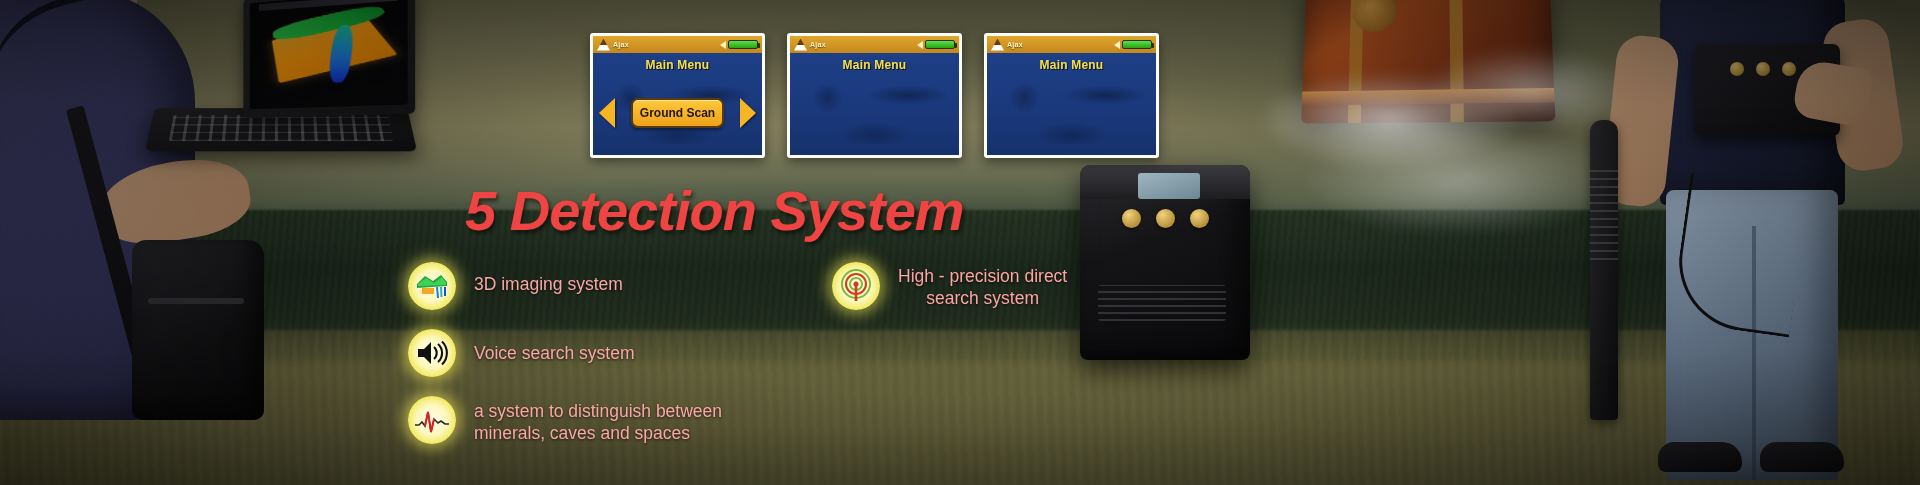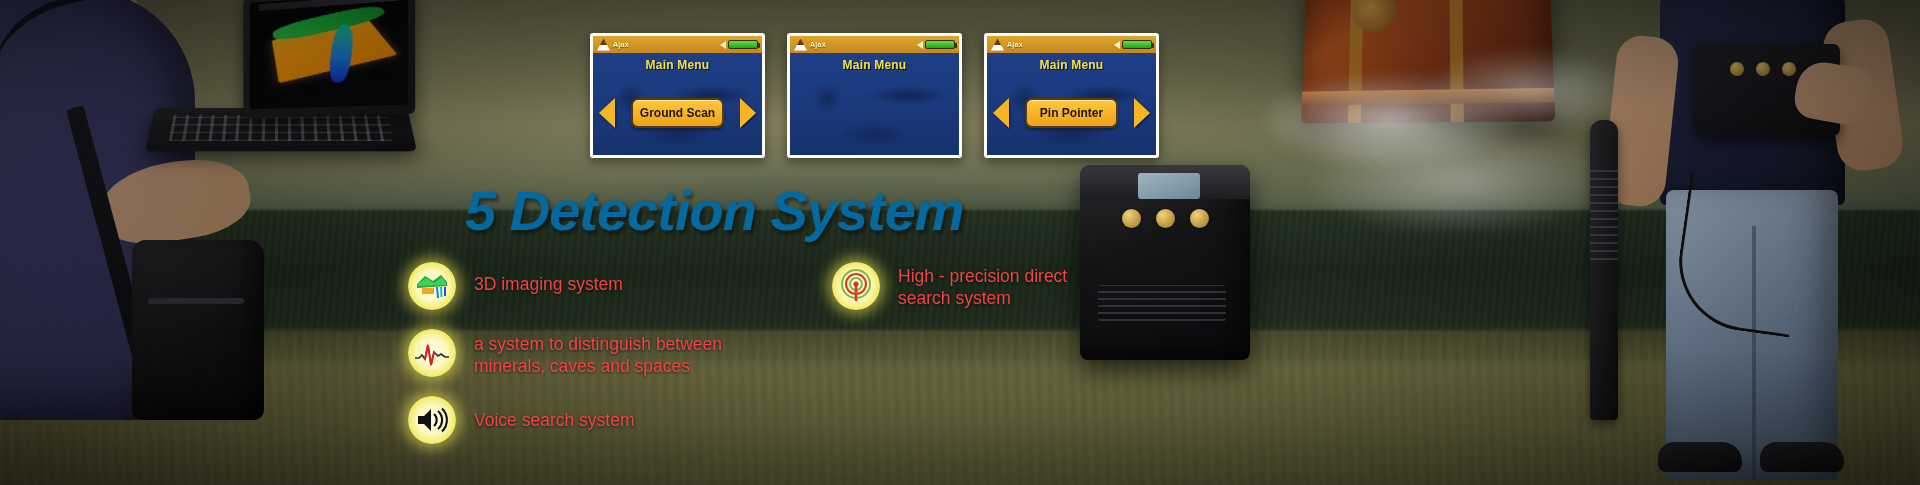--- a/index.html
+++ b/index.html
@@ -369,21 +369,21 @@
     display:flex; align-items:center; justify-content:center;
     font-size:12px; font-weight:bold; color:#24160a;
     box-shadow:inset 0 1px 0 rgba(255,255,255,.55), 0 2px 3px rgba(0,0,0,.4);
     white-space:nowrap;
   }
 
   
   #headline {
     position:absolute; left:465px; top:178px;
     font-size:56px; font-weight:bold; font-style:italic;
-    color:#0369a1;
+    color:#ef4444;
     letter-spacing:-1px;
     text-shadow:2px 3px 4px rgba(0,0,0,.55), 0 0 2px rgba(120,80,0,.5);
     white-space:nowrap;
   }
 
   
   .col { position:absolute; }
   #col-left  { left:408px; top:262px; width:400px; }
   #col-right { left:832px; top:262px; width:400px; }
 
@@ -395,28 +395,28 @@
     flex:0 0 auto;
     width:48px; height:48px; border-radius:50%;
     background:radial-gradient(circle at 50% 50%, #fffde4 0%, #fdf8c0 44%, #f2ea62 70%, #e7dc2f 100%);
     box-shadow:0 0 14px 5px rgba(246,236,90,.55);
     position:relative;
     display:flex; align-items:center; justify-content:center;
   }
   .icon-badge svg { display:block; }
 
   .feature-text {
-    color:#ef4444; font-size:17.5px; line-height:1.26;
+    color:#fca5a5; font-size:17.5px; line-height:1.26;
     text-shadow:0 1px 3px rgba(0,0,0,.7);
     padding-top:4px;
     white-space:pre-line;
   }
   #col-left .feature.f1 .feature-text { padding-top:11px; }
   #col-left .feature.f3 .feature-text { padding-top:13px; }
-  #col-right .feature.r1 .feature-text { padding-top:3px; }
+  #col-right .feature.r1 .feature-text { padding-top:3px;text-align:center; }
 </style>
 </head>
 <body>
 
 <div id="banner">
 
   <div class="bg-layer bg-base"></div>
   <div class="bg-layer bg-hills"></div>
   <div class="bg-layer bg-forest"></div>
   <div class="bg-layer bg-field"></div>
@@ -531,25 +531,20 @@
           <span class="brand-mark"></span>
           <span>Ajax</span>
         </div>
         <div class="battery-wrap">
           <span class="spk-ic"></span>
           <span class="battery"></span>
         </div>
       </div>
       <div class="panel-title">Main Menu</div>
       <div class="panel-ghost"></div>
-      <div class="panel-row">
-        <span class="arrow left"></span>
-        <span class="menu-btn">Pin Pointer</span>
-        <span class="arrow right"></span>
-      </div>
     </div>
 
   </div>
 
   <div id="headline">5 Detection System</div>
 
   <div class="col" id="col-left">
 
     <div class="feature f1">
       <span class="icon-badge">
@@ -558,41 +553,41 @@
           <path d="M3 13 L11 7 L19 12 L27 6 L31 12 L31 14 L3 15 Z" fill="#3fd257"></path>
           <rect x="7" y="17" width="12" height="6" fill="#f5a623"></rect>
           <path d="M21 16 L23 16 L24 27 L22 27 Z" fill="#1b7de0"></path>
           <path d="M25 16 L27 16 L27.5 26 L25.5 26 Z" fill="#17b7d8"></path>
           <path d="M29 16 L31 16 L31 25 L29 25 Z" fill="#1b4fd0"></path>
         </svg>
       </span>
       <span class="feature-text">3D imaging system</span>
     </div>
 
-    <div class="feature f2">
-      <span class="icon-badge">
-        <svg width="36" height="28" viewBox="0 0 36 28">
-          <polyline points="1,19 5,19 8,16 11,20 14,6 17,26 20,13 24,17 27,15 31,18 35,18" fill="none" stroke="#2b2b2b" stroke-width="1.6"></polyline>
-          <polyline points="11,20 14,6 17,26 20,13" fill="none" stroke="#e02020" stroke-width="1.9"></polyline>
-        </svg>
-      </span>
-      <span class="feature-text">a system to distinguish between
-minerals, caves and spaces</span>
-    </div>
-
     <div class="feature f3">
       <span class="icon-badge">
         <svg width="34" height="28" viewBox="0 0 34 28">
           <path d="M3 10 L9 10 L16 3 L16 25 L9 18 L3 18 Z" fill="#111111"></path>
           <path d="M19 8 A8 8 0 0 1 19 20" fill="none" stroke="#111111" stroke-width="2.1"></path>
           <path d="M23 5 A12 12 0 0 1 23 23" fill="none" stroke="#111111" stroke-width="2.1"></path>
           <path d="M27 2.5 A16 16 0 0 1 27 25.5" fill="none" stroke="#111111" stroke-width="2.1"></path>
         </svg>
       </span>
       <span class="feature-text">Voice search system</span>
+    </div>
+
+    <div class="feature f2">
+      <span class="icon-badge">
+        <svg width="36" height="28" viewBox="0 0 36 28">
+          <polyline points="1,19 5,19 8,16 11,20 14,6 17,26 20,13 24,17 27,15 31,18 35,18" fill="none" stroke="#2b2b2b" stroke-width="1.6"></polyline>
+          <polyline points="11,20 14,6 17,26 20,13" fill="none" stroke="#e02020" stroke-width="1.9"></polyline>
+        </svg>
+      </span>
+      <span class="feature-text">a system to distinguish between
+minerals, caves and spaces</span>
     </div>
 
   </div>
 
   <div class="col" id="col-right">
 
     <div class="feature r1">
       <span class="icon-badge">
         <svg width="34" height="34" viewBox="0 0 34 34">
           <circle cx="17" cy="15" r="14" fill="none" stroke="#7db83a" stroke-width="2"></circle>

